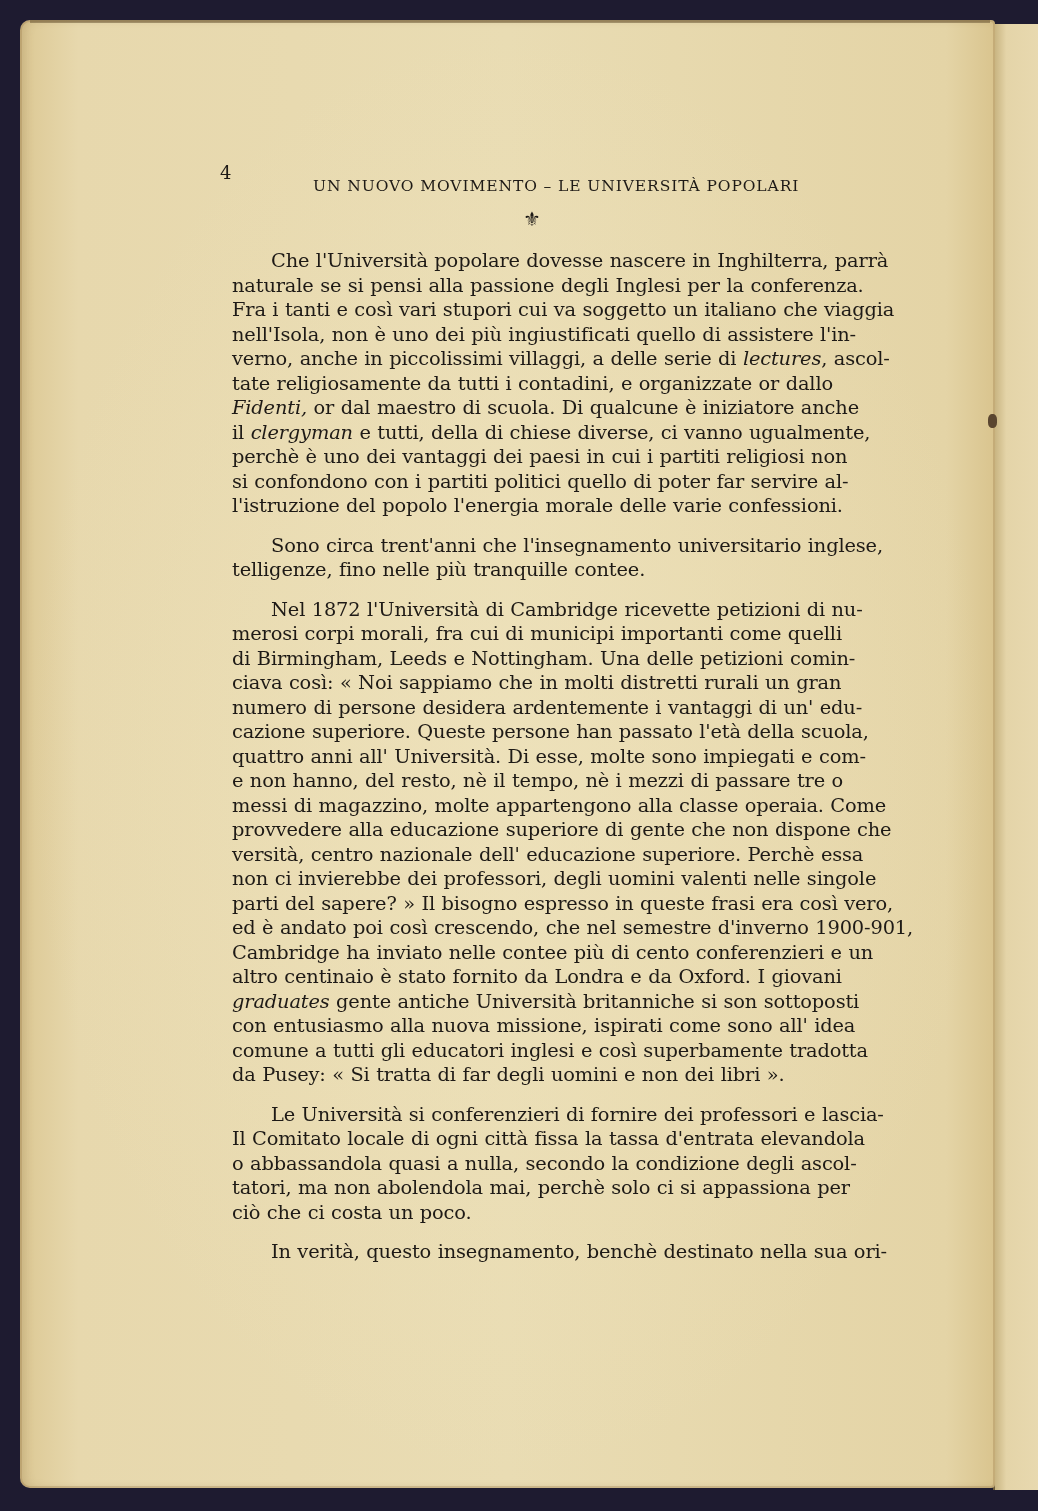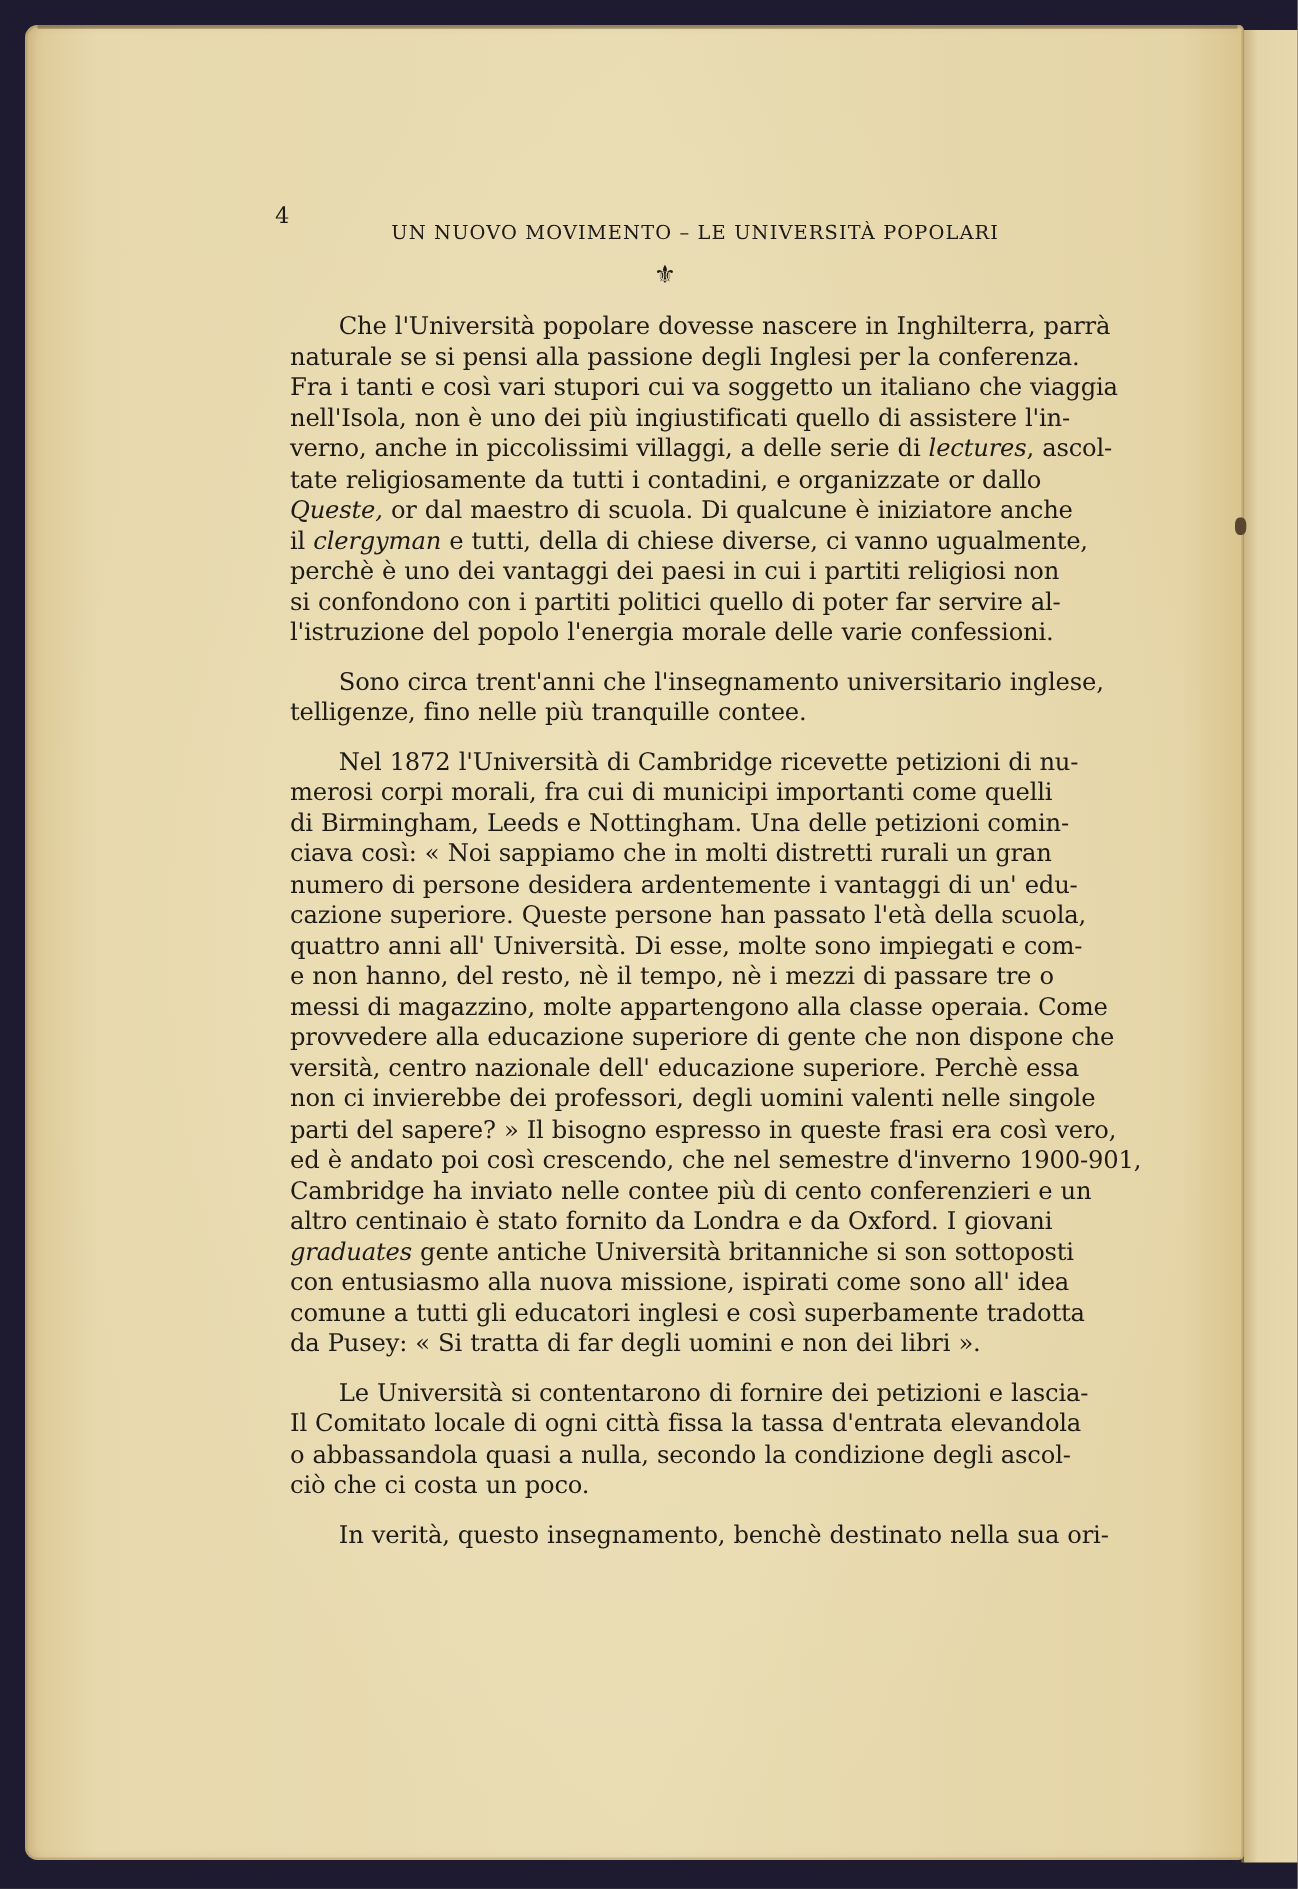--- a/index.html
+++ b/index.html
@@ -138,21 +138,21 @@
   </div>
   <div class="ornament">⚜</div>
   <div class="body-text" id="body-text">
       <div class="para">
         <span class="line"><span>Che l'Università popolare dovesse nascere in Inghilterra, parrà</span></span>
         <span class="line"><span>naturale se si pensi alla passione degli Inglesi per la conferenza.</span></span>
         <span class="line"><span>Fra i tanti e così vari stupori cui va soggetto un italiano che viaggia</span></span>
         <span class="line"><span>nell'Isola, non è uno dei più ingiustificati quello di assistere l'in-</span></span>
         <span class="line"><span>verno, anche in piccolissimi villaggi, a delle serie di </span><em>lectures</em><span>, ascol-</span></span>
         <span class="line"><span>tate religiosamente da tutti i contadini, e organizzate or dallo</span></span>
-        <span class="line"><em>Queste,</em><span> or dal maestro di scuola. Di qualcune è iniziatore anche</span></span>
+        <span class="line"><em>Fidenti,</em><span> or dal maestro di scuola. Di qualcune è iniziatore anche</span></span>
         <span class="line"><span>il </span><em>clergyman</em><span> e tutti, della di chiese diverse, ci vanno ugualmente,</span></span>
         <span class="line"><span>perchè è uno dei vantaggi dei paesi in cui i partiti religiosi non</span></span>
         <span class="line"><span>si confondono con i partiti politici quello di poter far servire al-</span></span>
         <span class="line last"><span>l'istruzione del popolo l'energia morale delle varie confessioni.</span></span>
       </div>
       <div class="para">
         <span class="line"><span>Sono circa trent'anni che l'insegnamento universitario inglese,</span></span>
         <span class="line last"><span>telligenze, fino nelle più tranquille contee.</span></span>
       </div>
       <div class="para">
@@ -171,22 +171,23 @@
         <span class="line"><span>parti del sapere? » Il bisogno espresso in queste frasi era così vero,</span></span>
         <span class="line"><span>ed è andato poi così crescendo, che nel semestre d'inverno 1900-901,</span></span>
         <span class="line"><span>Cambridge ha inviato nelle contee più di cento conferenzieri e un</span></span>
         <span class="line"><span>altro centinaio è stato fornito da Londra e da Oxford. I giovani</span></span>
         <span class="line"><em>graduates</em><span> gente antiche Università britanniche si son sottoposti</span></span>
         <span class="line"><span>con entusiasmo alla nuova missione, ispirati come sono all' idea</span></span>
         <span class="line"><span>comune a tutti gli educatori inglesi e così superbamente tradotta</span></span>
         <span class="line last"><span>da Pusey: « Si tratta di far degli uomini e non dei libri ».</span></span>
       </div>
       <div class="para">
-        <span class="line"><span>Le Università si contentarono di fornire dei petizioni e lascia-</span></span>
+        <span class="line"><span>Le Università si conferenzieri di fornire dei professori e lascia-</span></span>
         <span class="line"><span>Il Comitato locale di ogni città fissa la tassa d'entrata elevandola</span></span>
         <span class="line"><span>o abbassandola quasi a nulla, secondo la condizione degli ascol-</span></span>
+        <span class="line"><span>tatori, ma non abolendola mai, perchè solo ci si appassiona per</span></span>
         <span class="line last"><span>ciò che ci costa un poco.</span></span>
       </div>
       <div class="para">
         <span class="line"><span>In verità, questo insegnamento, benchè destinato nella sua ori-</span></span>
       </div>
     </div>
 </div>
 
 </body></html>

